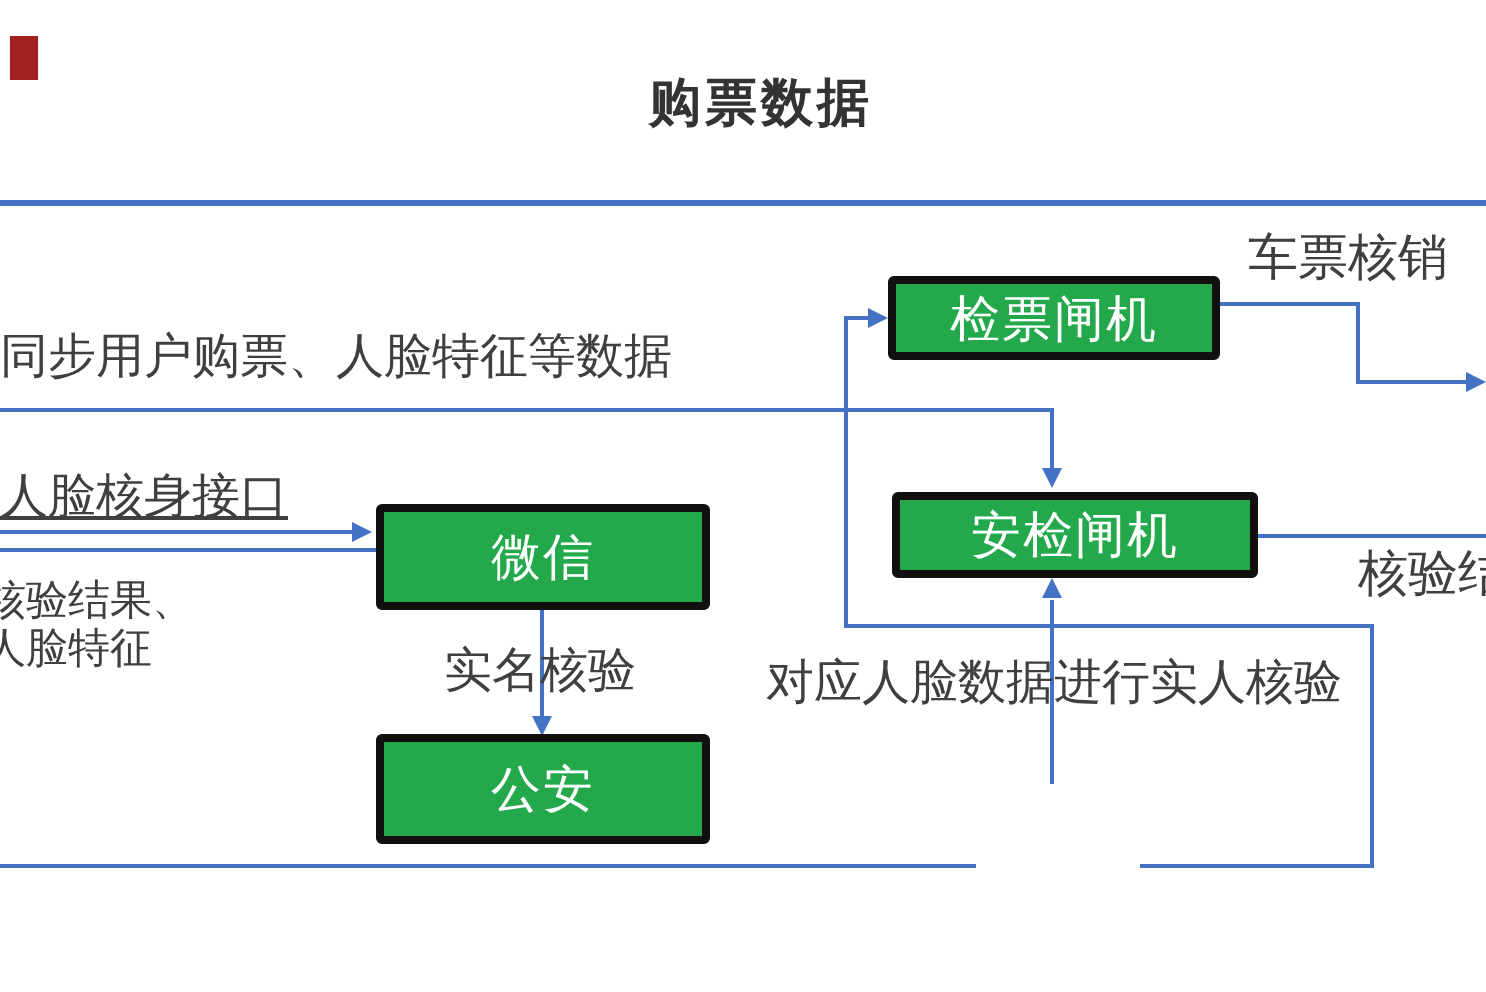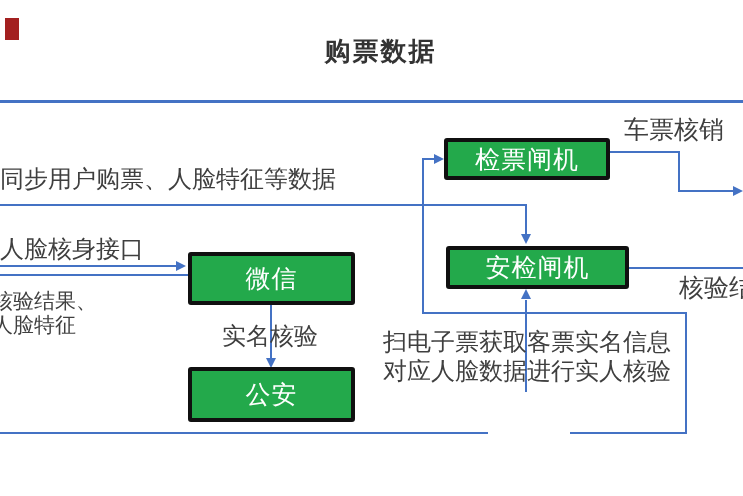--- a/index.html
+++ b/index.html
@@ -48,21 +48,21 @@
   <div class="hline" style="left:0;top:90px;width:743px;height:3px;"></div>
 
   <div class="hline" style="left:0;top:194px;width:527px;"></div>
   <div class="vline" style="left:525px;top:194px;height:30px;"></div>
   <div class="arr d" style="left:521px;top:224px;"></div>
   <div class="label" style="left:0;top:155px;">同步用户购票、人脸特征等数据</div>
 
   <div class="hline" style="left:0;top:255px;width:178px;"></div>
   <div class="arr r" style="left:176px;top:251px;"></div>
   <div class="hline" style="left:0;top:264px;width:189px;"></div>
-  <div class="label" style="left:0;top:225px;">人脸核身接口</div>
+  <div class="label" style="left:0;top:225px;text-decoration:underline;">人脸核身接口</div>
 
   <div class="label" style="left:-8px;top:279px;font-size:21px;line-height:1.15;">
     <div>核验结果、</div>
     <div>人脸特征</div>
   </div>
 
   <div class="vline" style="left:270px;top:290px;height:60px;"></div>
   <div class="arr u" style="left:266px;top:281px;"></div>
   <div class="arr d" style="left:266px;top:348px;"></div>
   <div class="label" style="left:222px;top:312px;">实名核验</div>
@@ -82,21 +82,20 @@
   <div class="hline" style="left:608px;top:141px;width:72px;"></div>
   <div class="vline" style="left:678px;top:141px;height:41px;"></div>
   <div class="hline" style="left:678px;top:180px;width:56px;"></div>
   <div class="arr r" style="left:733px;top:176px;"></div>
   <div class="label" style="left:624px;top:104px;font-size:25px;">车票核销</div>
 
   <div class="hline" style="left:608px;top:257px;width:135px;"></div>
   <div class="label" style="left:679px;top:262px;font-size:25px;">核验结果</div>
 
   <div class="label" style="left:383px;top:318px;">
-    <div>扫电子票获取客票实名信息</div>
     <div>对应人脸数据进行实人核验</div>
   </div>
 
   <div class="node" style="left:444px;top:128px;width:166px;height:42px;">
     <span>检票闸机</span>
   </div>
 
   <div class="node" style="left:446px;top:236px;width:183px;height:43px;">
     <span>安检闸机</span>
   </div>

